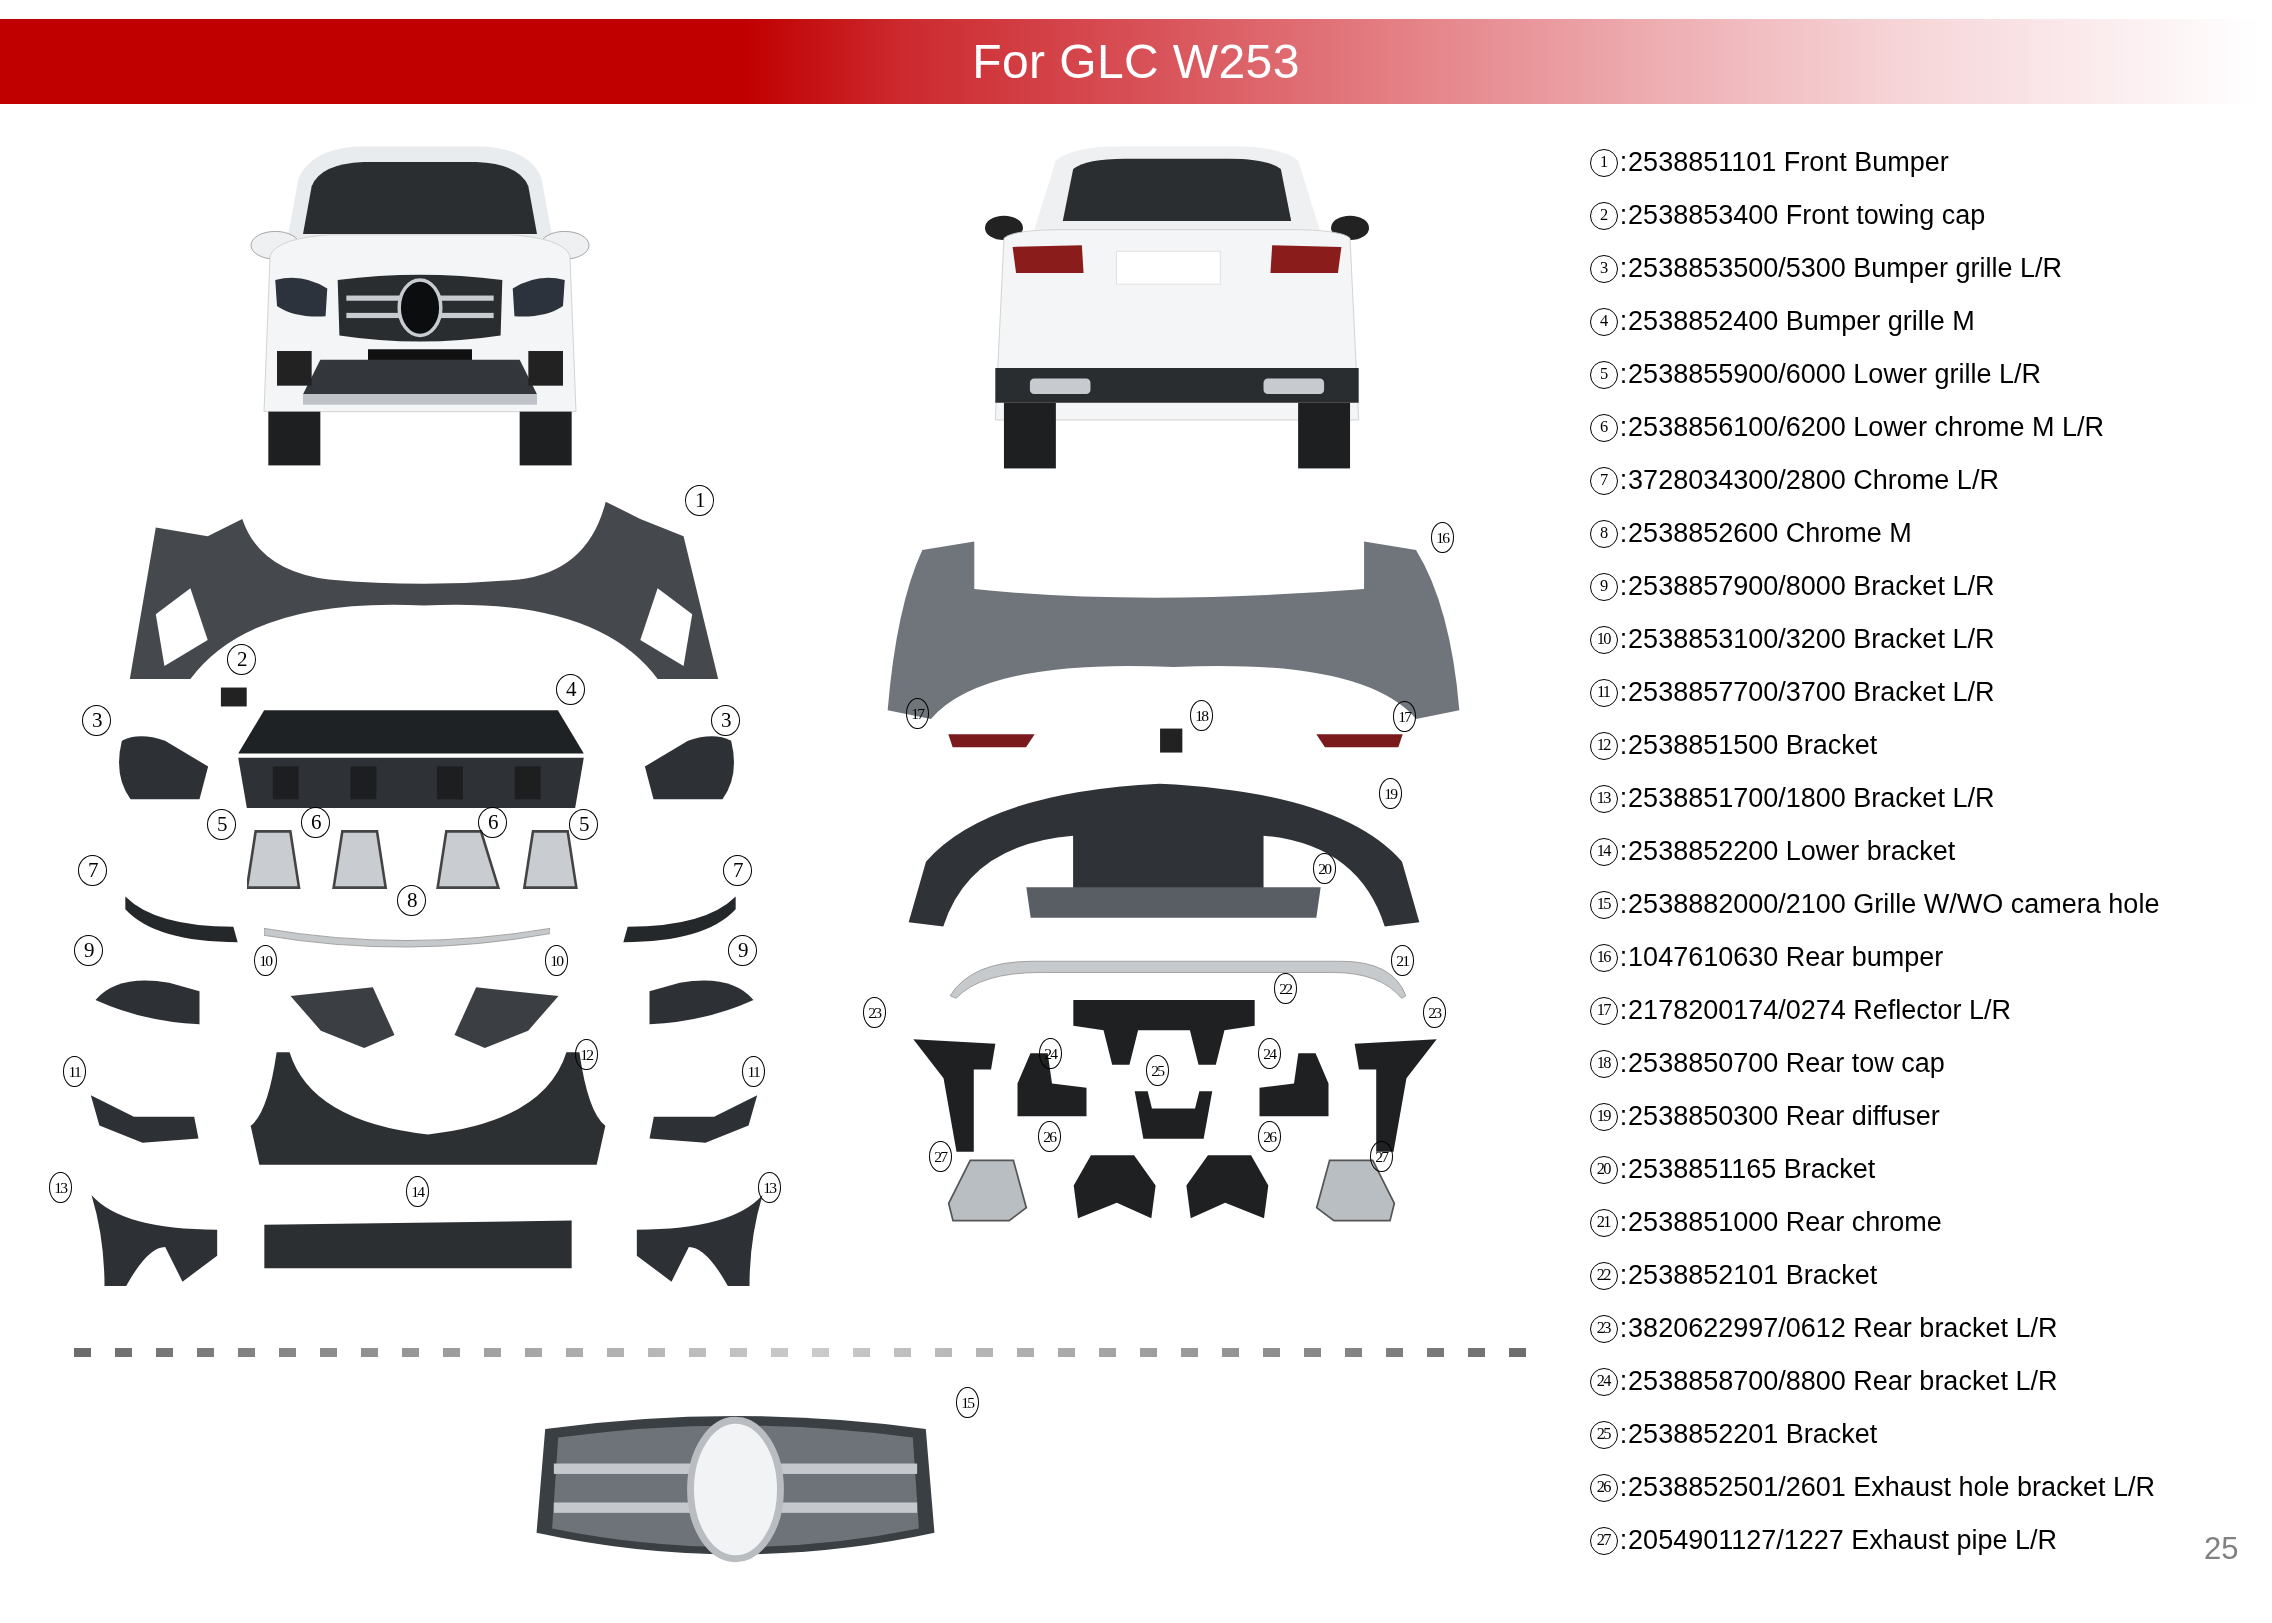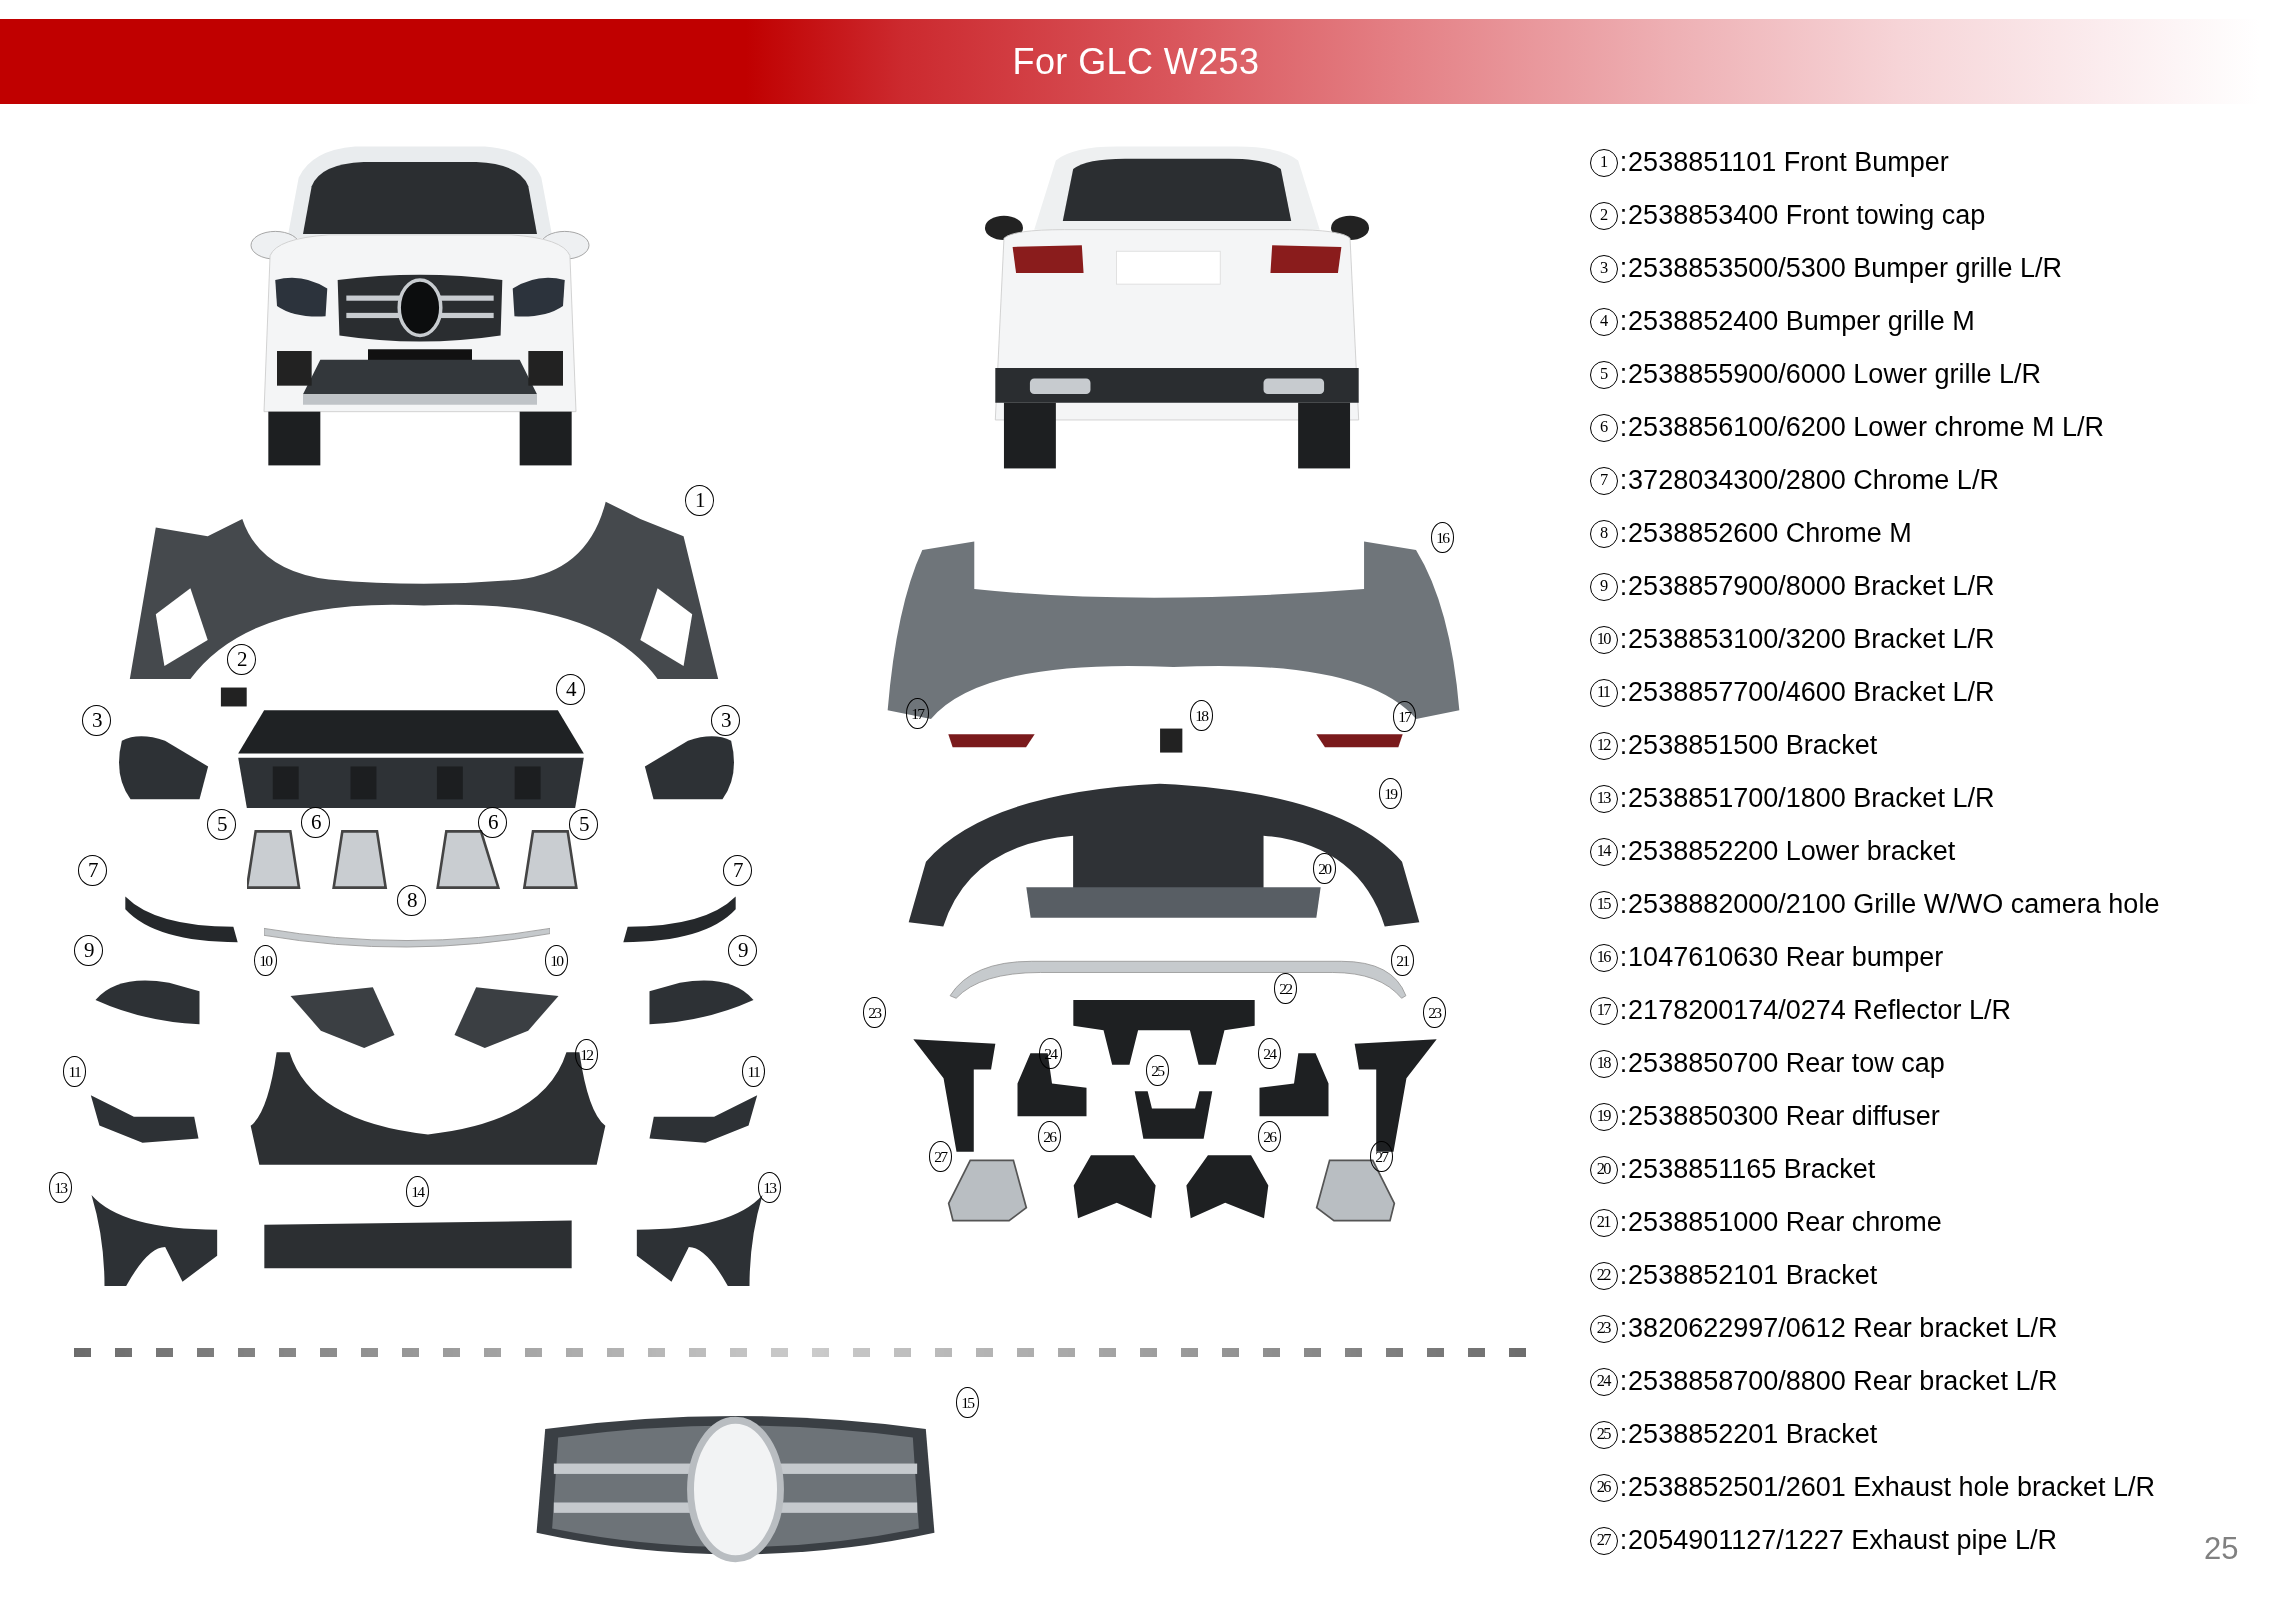--- a/index.html
+++ b/index.html
@@ -7,21 +7,21 @@
   body { position: relative; font-family: "Liberation Sans", sans-serif; color: #000; }
 
   
   .banner {
     position: absolute; left: 0; top: 19px; width: 2260px; height: 85px;
     background: linear-gradient(90deg, #c00000 0%, #c00000 33%, #cc2a2f 40%, #d9565c 52%, #e48085 62%, #eeb0b4 74%, #f6d4d7 84%, #fbecee 93%, #ffffff 100%);
   }
   .banner-title {
     position: absolute; left: 0; right: 0; top: 0; height: 85px;
     text-align: center; line-height: 85px;
-    color: #ffffff; font-size: 36px; font-family: "Liberation Sans", sans-serif;
+    color: #ffffff; font-size: 48px; font-family: "Liberation Sans", sans-serif;
     padding-right: 0; letter-spacing: 0.4px;
   }
   .banner-title span { position: relative; left: 6px; }
 
   
   .parts-list { position: absolute; left: 1590px; top: 136px; width: 675px; }
   .part-row {
     height: 53px; display: flex; align-items: center;
     font-family: "Liberation Sans", sans-serif; font-size: 27px; color: #000; white-space: nowrap;
   }
@@ -354,21 +354,21 @@
     <div class="part-row">
       <span class="part-num">10</span>
       <span class="part-sep">:</span>
       <span>2538853100/3200</span>
       <span>&nbsp;</span>
       <span>Bracket L/R</span>
     </div>
     <div class="part-row">
       <span class="part-num">11</span>
       <span class="part-sep">:</span>
-      <span>2538857700/4600</span>
+      <span>2538857700/3700</span>
       <span>&nbsp;</span>
       <span>Bracket L/R</span>
     </div>
     <div class="part-row">
       <span class="part-num">12</span>
       <span class="part-sep">:</span>
       <span>2538851500</span>
       <span>&nbsp;</span>
       <span>Bracket</span>
     </div>

